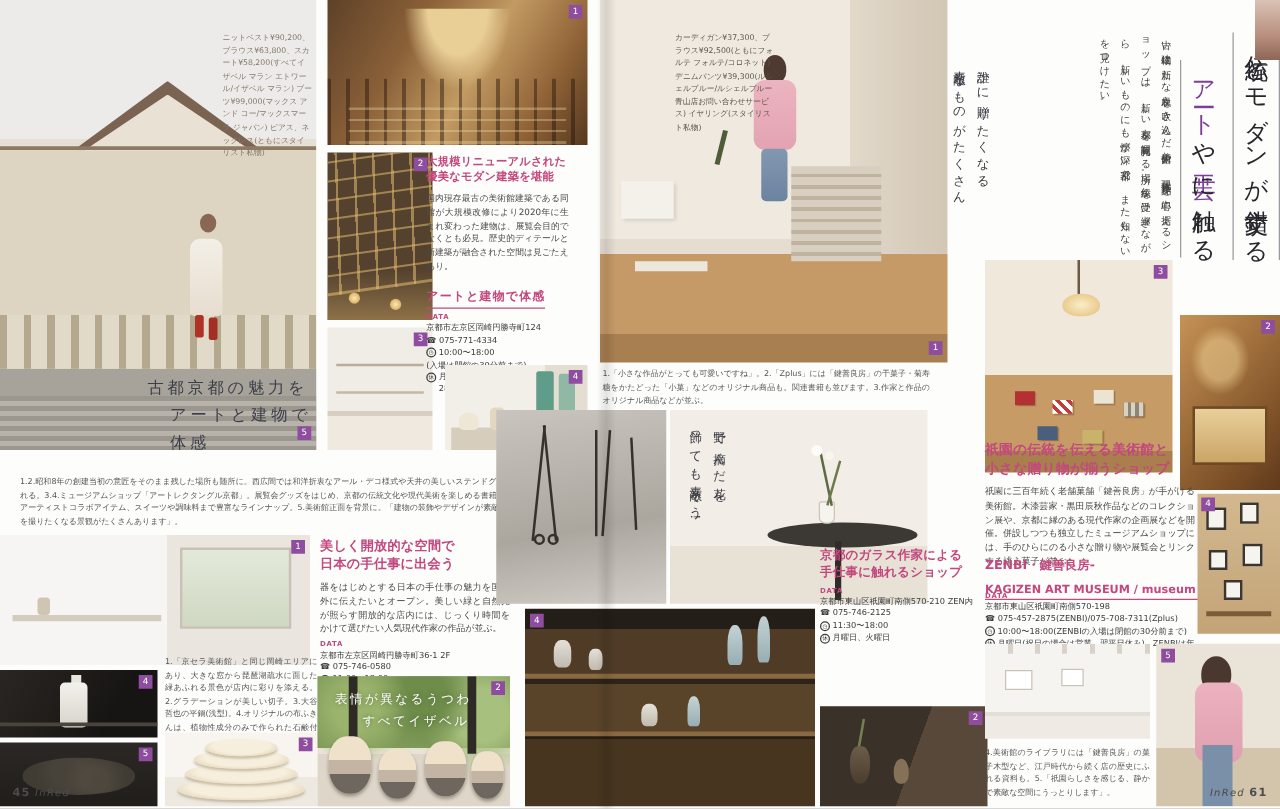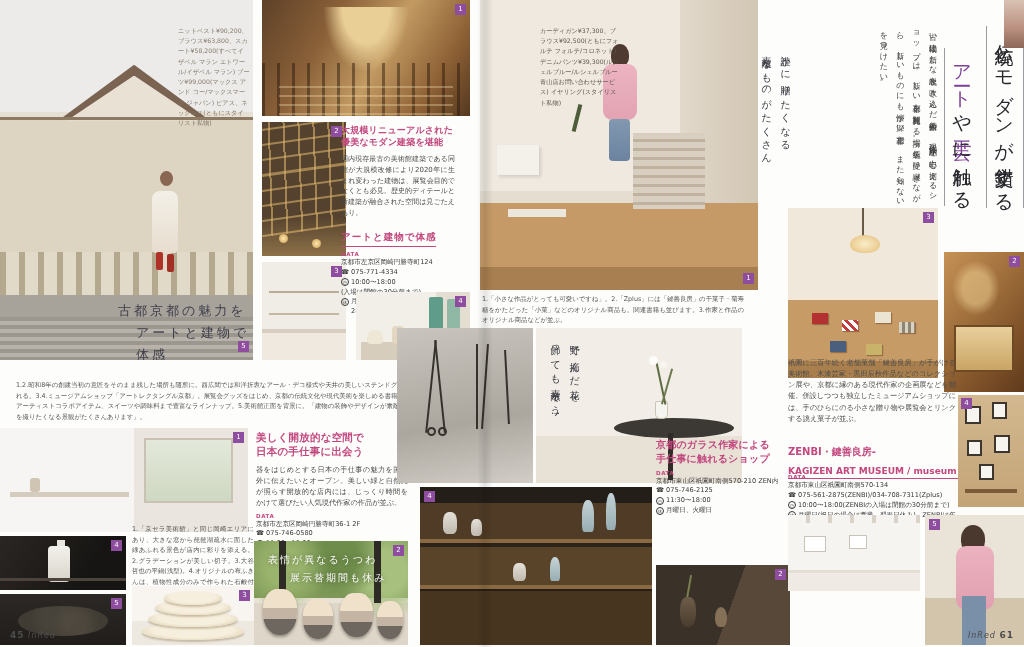--- a/index.html
+++ b/index.html
@@ -291,21 +291,21 @@
 
   <div class="ph cupsp" style="left:254px;top:541px;width:154px;height:104px;">
     <div class="deco frame-l"></div>
     <div class="deco frame-r"></div>
     <div class="cup" style="left:6%;top:46%;width:34px;height:46px;"></div>
     <div class="cup" style="left:32%;top:56%;width:30px;height:40px;"></div>
     <div class="cup" style="left:56%;top:50%;width:33px;height:44px;"></div>
     <div class="cup" style="left:80%;top:58%;width:26px;height:38px;"></div>
     <div class="abs cups-overlay" style="left:14px;top:10px;">
       <div>表情が異なるうつわ</div>
-      <div style="margin-left:22px;">展示替期間も休み</div>
+      <div style="margin-left:22px;">すべてイザベル</div>
     </div>
     <div class="badge" style="right:4px;top:4px;">2</div>
   </div>
 
   <div class="abs page-num" style="left:10px;top:630px;">
     <b>45</b>
     <span style="font-style:italic;">InRed</span>
   </div>
 
   <div class="abs gutter"></div>
@@ -418,34 +418,38 @@
   </div>
 
   <div class="ph budvase" style="left:656px;top:565px;width:134px;height:80px;">
     <div class="deco stem"></div>
     <div class="deco v1"></div>
     <div class="deco v2"></div>
     <div class="badge" style="right:4px;top:4px;">2</div>
   </div>
 
   <div class="abs" style="left:788px;top:352px;width:170px;">
+    <div class="h-pink" style="font-size:11px;">
+      <div>祇園の伝統を伝える美術館と</div>
+      <div>小さな贈り物が揃うショップ</div>
+    </div>
     <div class="body-txt" style="margin-top:5px;width:168px;">祇園に三百年続く老舗菓舗「鍵善良房」が手がける美術館。木漆芸家・黒田辰秋作品などのコレクション展や、京都に縁のある現代作家の企画展などを開催。併設しつつも独立したミュージアムショップには、手のひらにのる小さな贈り物や展覧会とリンクする誂え菓子が並ぶ。</div>
   </div>
   <div class="abs" style="left:788px;top:440px;width:236px;">
     <div><span class="shop-name-en" style="font-size:10px;border-bottom:none;padding-bottom:0;">ZENBI・鍵善良房-</span></div>
     <div><span class="shop-name-en">KAGIZEN ART MUSEUM / museum shop Zplus</span></div>
   </div>
   <div class="abs" style="left:788px;top:474px;width:168px;">
     <div class="data-label" style="margin-top:0;">DATA</div>
     <div class="data-line">
-        <span>京都市東山区祇園町南側570-134</span>
+        <span>京都市東山区祇園町南側570-198</span>
       </div>
     <div class="data-line">
         <span class="icon-plain">☎</span>
-        <span>075-561-2875(ZENBI)/034-708-7311(Zplus)</span>
+        <span>075-457-2875(ZENBI)/075-708-7311(Zplus)</span>
       </div>
     <div class="data-line">
         <span class="icon-circ">◷</span>
         <span>10:00〜18:00(ZENBIの入場は閉館の30分前まで)</span>
       </div>
     <div class="data-line">
         <span class="icon-circ">休</span>
         <span>月曜日(祝日の場合は営業、翌平日休み)、ZENBIは年末年始、展示替期間も休み</span>
       </div>
   </div>
@@ -459,20 +463,21 @@
     <div class="deco tbl"></div>
     <div class="badge" style="left:3px;top:3px;">4</div>
   </div>
 
   <div class="ph whiteroom" style="left:788px;top:515px;width:132px;height:76px;">
     <div class="deco spot"></div>
     <div class="deco fr1"></div>
     <div class="deco fr2"></div>
   </div>
 
+  <div class="abs caption" style="left:788px;top:597px;width:132px;">4.美術館のライブラリには「鍵善良房」の菓子木型など、江戸時代から続く店の歴史にふれる資料も。5.「祇園らしさを感じる、静かで素敵な空間にうっとりします」。</div>
 
   <div class="ph womanport" style="left:925px;top:515px;width:99px;height:130px;">
     <div class="deco hair"></div>
     <div class="deco card"></div>
     <div class="deco jeans"></div>
     <div class="badge" style="left:4px;top:4px;">5</div>
   </div>
 
   <div class="abs page-num" style="right:10px;top:630px;text-align:right;">
     <span style="font-style:italic;">InRed</span>

